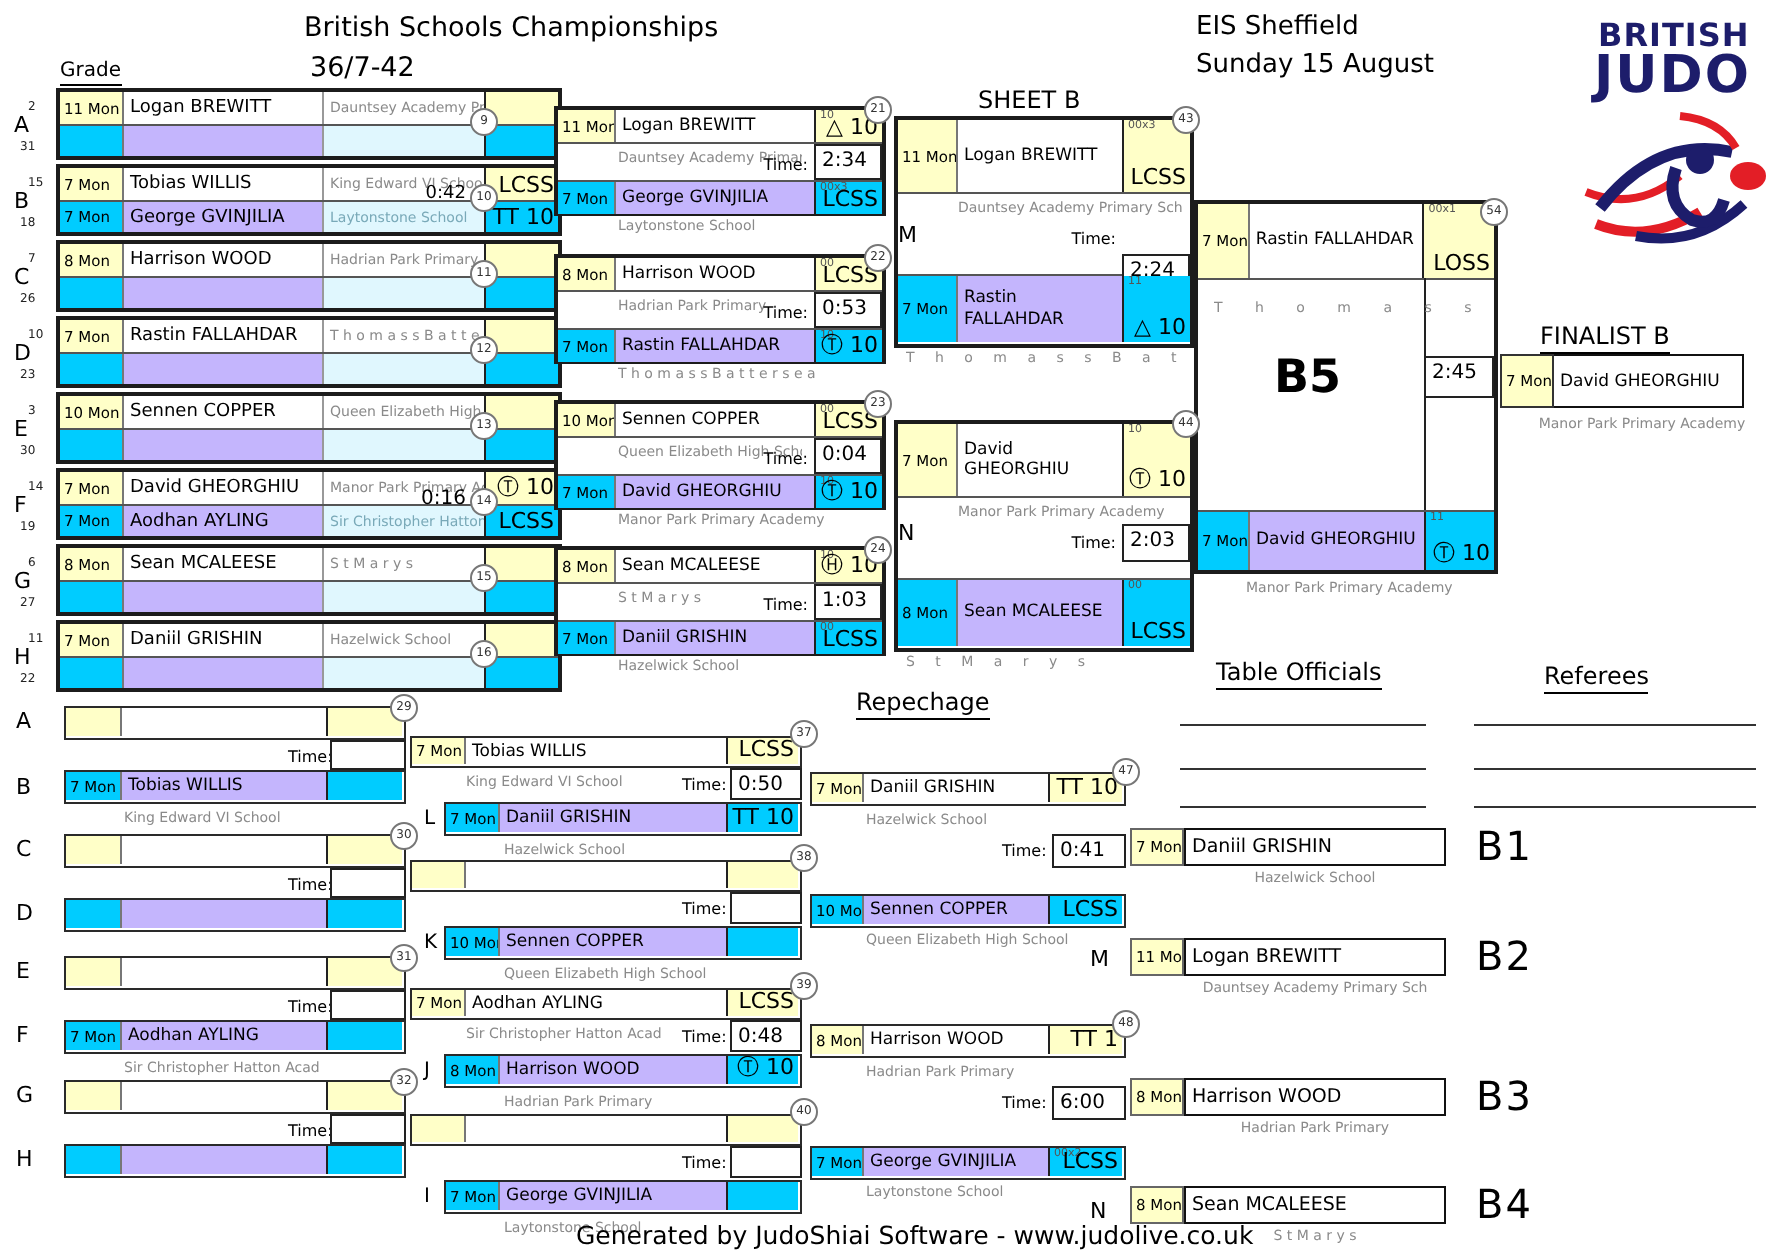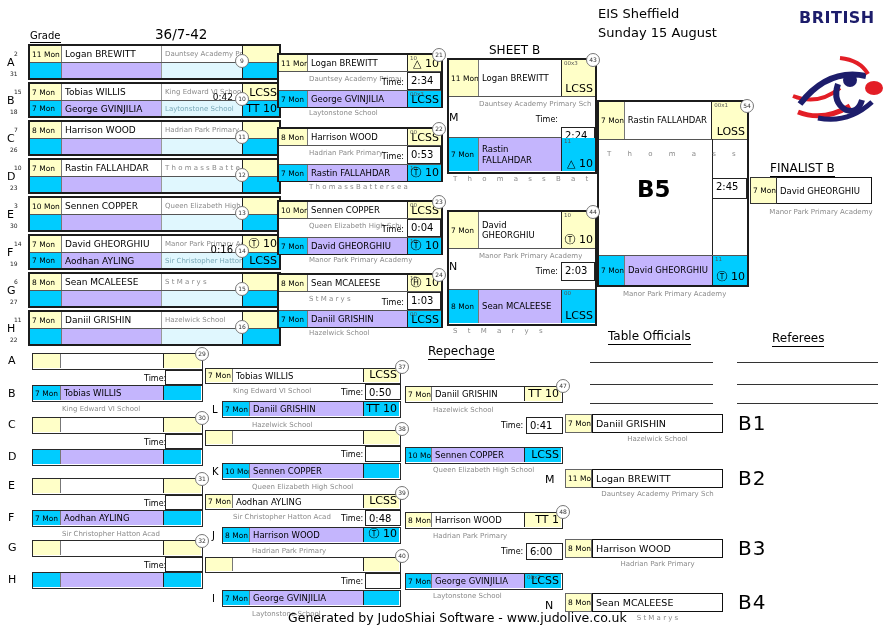--- a/index.html
+++ b/index.html
@@ -37,27 +37,29 @@
   .code{position:absolute;font-size:20px;letter-spacing:1px}
   .hdr{position:absolute;font-size:13.5px}
   .mid{position:relative}
   .navy{color:#1d1d6b;font-weight:bold;position:absolute}
 </style>
 </head>
 <body>
 
 <div id="sheet">
 
+  <div class="hdr" style="left:152px;top:6px">British Schools Championships</div>
   <div class="hdr" style="left:155px;top:26px">36/7-42</div>
   <div class="abs" style="left:598px;top:6px;font-size:13px">EIS Sheffield</div>
   <div class="abs" style="left:598px;top:25px;font-size:13px">Sunday 15 August</div>
   <div class="abs ul" style="left:30px;top:30px;font-size:10px">Grade</div>
   <div class="abs ul" style="left:489px;top:43px;font-size:12px">SHEET B</div>
 
   <div class="navy" style="left:799px;top:8px;font-size:16px;letter-spacing:.5px">BRITISH</div>
+  <div class="navy" style="left:797px;top:23px;font-size:26px;letter-spacing:1px">JUDO</div>
   <svg class="abs" style="left:788px;top:54px" width="100" height="72" viewBox="0 0 100 72">
     <path d="M10 58 Q35 68 62 52" stroke="#e31e26" stroke-width="5" fill="none"></path>
     <path d="M5 42 Q30 52 52 34" stroke="#e31e26" stroke-width="4" fill="none"></path>
     <path d="M12 50 Q40 14 78 22" stroke="#1d1d6b" stroke-width="6" fill="none"></path>
     <path d="M30 64 Q60 70 84 48" stroke="#1d1d6b" stroke-width="5" fill="none"></path>
     <path d="M52 4 Q72 6 80 20" stroke="#e31e26" stroke-width="4" fill="none"></path>
     <circle cx="62" cy="26" r="7" fill="#1d1d6b"></circle>
     <ellipse cx="86" cy="34" rx="9" ry="7" fill="#e31e26"></ellipse>
     <path d="M50 30 Q44 48 58 56 Q70 60 74 46" stroke="#1d1d6b" stroke-width="6" fill="none"></path>
   </svg>

